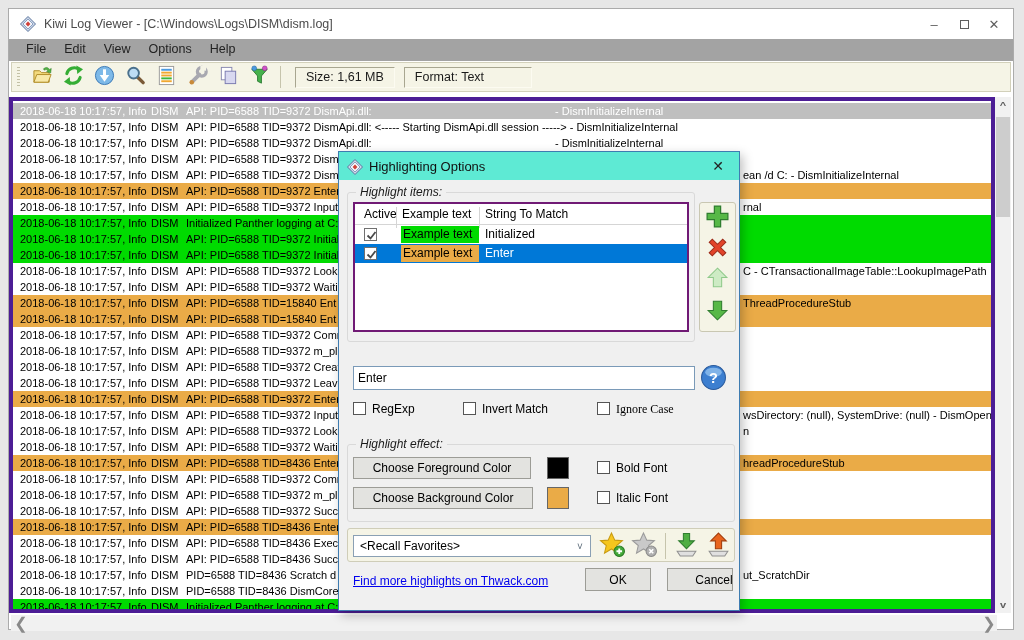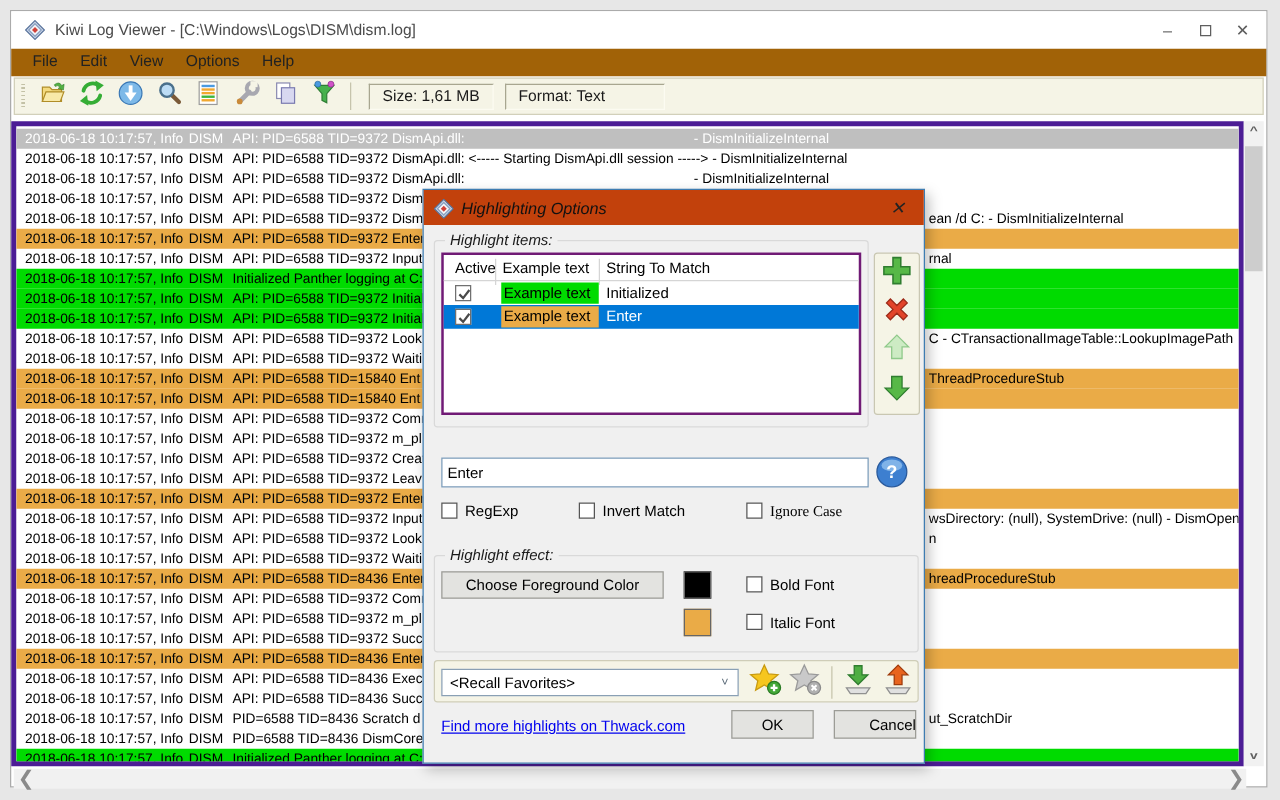--- a/index.html
+++ b/index.html
@@ -12,21 +12,21 @@
   #titlebar { position:absolute; left:0; top:0; right:0; height:30px; background:#fff;
               display:flex; align-items:center; }
   #app-icon { margin-left:11px; width:16px; height:16px; }
   #title-text { margin-left:8px; font-size:12.5px; color:#4b4b4b; }
   #win-controls { position:absolute; right:4px; top:0; height:30px; display:flex; }
   .win-btn { width:30px; height:30px; display:flex; align-items:center; justify-content:center;
              color:#5f5f5f; font-size:13px; }
   .maxi-box { width:9px; height:9px; border:1px solid #5f5f5f; display:inline-block; }
 
   
-  #menubar { position:absolute; left:0; top:30px; right:0; height:22px; background:#a16207; }
+  #menubar { position:absolute; left:0; top:30px; right:0; height:22px; background:#a3a3a3; }
   .menu-item { display:inline-block; padding:3px 9px 0 9px; font-size:12.5px; color:#222; height:22px; }
   .menu-item:first-child { margin-left:8px; }
 
   
   #toolbar { position:absolute; left:2px; top:53px; right:2px; height:30px;
              background:#f5f4e6; border:1px solid #d2d0ba; display:flex; align-items:center; }
   #gripper { width:3px; height:20px; margin:0 7px 0 5px;
              background-image:repeating-linear-gradient(#c3c1a6 0 1px, transparent 1px 3px); }
   .tool-btn { width:31px; height:26px; display:flex; align-items:center; justify-content:center; }
   .tool-sep { width:1px; height:22px; background:#c6c4ac; margin:0 5px; }
@@ -57,22 +57,22 @@
   #vscroll-thumb { position:absolute; left:1px; top:20px; width:14px; height:100px; background:#cdcdcd; }
   #hscroll { position:absolute; left:2px; top:606px; width:986px; height:16px; background:#f1f1f1; }
   #hscroll-left, #hscroll-right { position:absolute; top:0; width:16px; height:16px; display:flex;
               align-items:center; justify-content:center; color:#8a8a8a; }
   #hscroll-left { left:2px; } #hscroll-right { right:0; }
   .chev { font-size:11px; font-weight:bold; transform:scaleY(0.8); }
 
   
   #dialog { position:absolute; left:329px; top:142px; width:402px; height:460px;
             background:#f0f0f0; border:1px solid #3e7cb1; box-shadow:3px 4px 10px rgba(0,0,0,.25); }
-  #dlg-titlebar { position:absolute; left:0; top:0; right:0; height:28px; background:#c2410c;
-                  display:flex; align-items:center;font-style:italic; }
+  #dlg-titlebar { position:absolute; left:0; top:0; right:0; height:28px; background:#5eead4;
+                  display:flex; align-items:center; }
   #dlg-icon { margin-left:8px; width:15px; height:15px; }
   #dlg-title { margin-left:7px; font-size:13px; color:#111; }
   #dlg-close { position:absolute; right:0; top:0; width:42px; height:28px; display:flex;
                align-items:center; justify-content:center; font-size:14px; color:#222; }
 
   .groupbox { position:absolute; border:1px solid #d9d9d9; border-radius:3px; }
   .group-label { position:absolute; top:-8px; left:8px; background:#f0f0f0; padding:0 4px;
                  font-size:12px; color:#1a1a1a; white-space:nowrap;font-style:italic; }
   #grp-items  { left:8px;  top:40px;  width:348px; height:150px; }
   #grp-string { left:8px;  top:200px; width:388px; height:82px; }
@@ -355,20 +355,21 @@
     <span class="dlg-check" id="chk-ignore"></span>
     <span class="dlg-check-label" id="lbl-ignore">Ignore Case</span>
 
     <div class="groupbox" id="grp-effect">
       <span class="group-label">Highlight effect:</span>
     </div>
     <div class="push-btn" id="btn-fg">Choose Foreground Color</div>
     <div class="swatch" id="swatch-fg" style="background: rgb(0, 0, 0);"></div>
     <span class="dlg-check" id="chk-bold"></span>
     <span class="dlg-check-label" id="lbl-bold">Bold Font</span>
+    <div class="push-btn" id="btn-bg">Choose Background Color</div>
     <div class="swatch" id="swatch-bg" style="background: rgb(234, 171, 71);"></div>
     <span class="dlg-check" id="chk-italic"></span>
     <span class="dlg-check-label" id="lbl-italic">Italic Font</span>
 
     <div id="fav-bar">
       <div id="fav-combo">
         <span id="fav-combo-text">&lt;Recall Favorites&gt;</span>
         <span id="fav-combo-arrow">˅</span>
       </div>
       <div class="fav-btn" id="fav-add">

